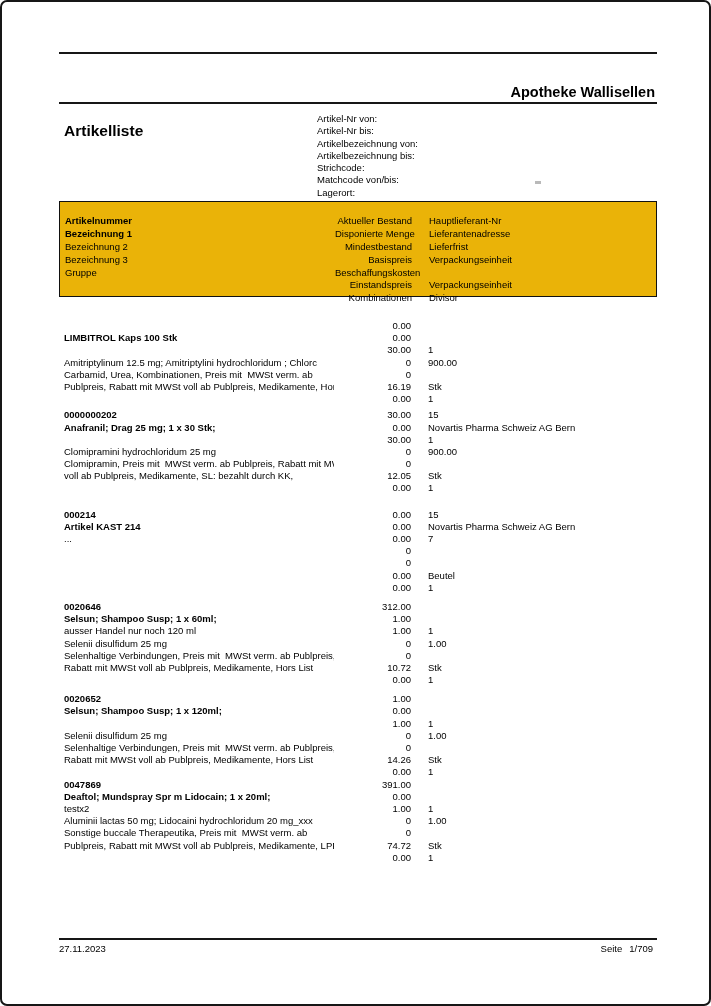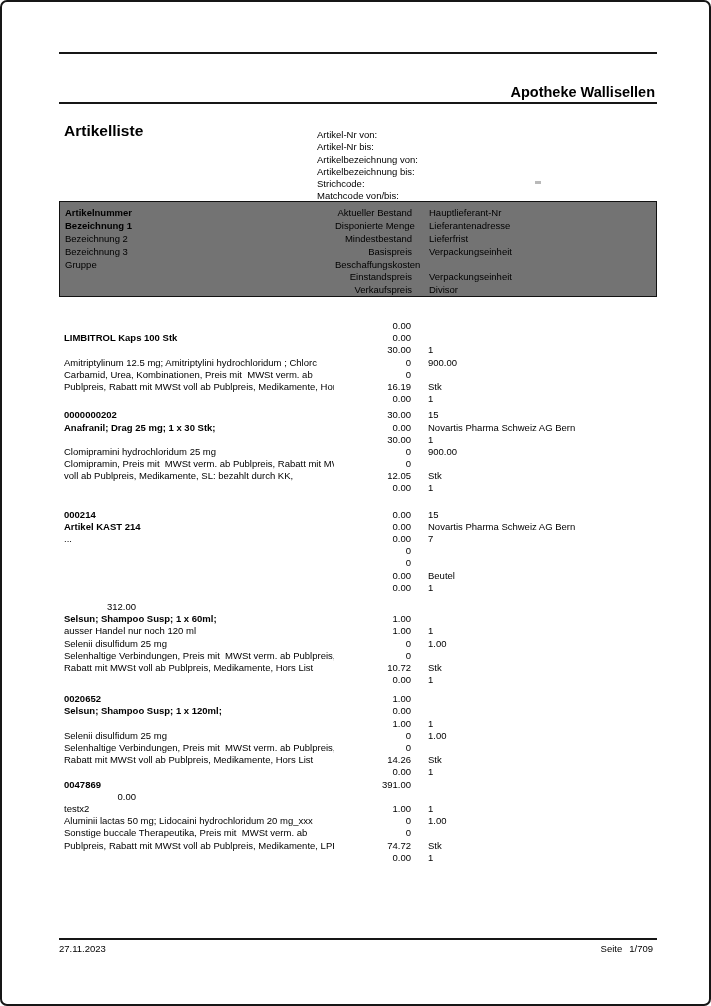--- a/index.html
+++ b/index.html
@@ -16,28 +16,28 @@
   }
 
   .rule { position: absolute; left: 57px; width: 598px; height: 2px; background: #161616; }
   .rule-top { top: 50px; }
   .rule-mid { top: 100px; }
   .rule-footer { top: 936px; }
 
   .company { position: absolute; top: 82px; right: 54px; font-size: 14.5px; font-weight: bold; }
   .title   { position: absolute; top: 120px; left: 62px; font-size: 15.5px; font-weight: bold; }
 
-  .filters { position: absolute; top: 127px; left: 315px; font-size: 9.5px; line-height: 12.3px; }
+  .filters { position: absolute; top: 111px; left: 315px; font-size: 9.5px; line-height: 12.3px; }
   .filters div { height: 12.3px; white-space: pre; }
 
   .tiny-mark { position: absolute; left: 533px; top: 179px; width: 6px; height: 3px; background: #b9b9b9; }
 
   .band {
     position: absolute; left: 57px; top: 199px; width: 598px; height: 96px;
-    background: #737373; border: 1.5px solid #111; padding-top: 5px;
+    background: #eab308; border: 1.5px solid #111; padding-top: 13px;
   }
   .row { display: flex; font-size: 9.5px; white-space: pre; }
   .band .row { height: 12.9px; line-height: 12.9px; }
   .c1 { width: 275px; padding-left: 5px; overflow: hidden; }
   .c2 { width: 77px; text-align: right; }
   .c3 { flex: 1; padding-left: 17px; overflow: hidden; }
   .b  { font-weight: bold; }
 
   .entries { position: absolute; left: 57px; top: 318px; width: 598px; }
   .entry .row { height: 12.2px; line-height: 12.2px; }
@@ -73,21 +73,21 @@
     </div>
   <div class="tiny-mark"></div>
 
   <div class="band">
       <div class="row"><span class="c1 b">Artikelnummer</span><span class="c2">Aktueller Bestand</span><span class="c3">Hauptlieferant-Nr</span></div>
       <div class="row"><span class="c1 b">Bezeichnung 1</span><span class="c2">Disponierte Menge</span><span class="c3">Lieferantenadresse</span></div>
       <div class="row"><span class="c1">Bezeichnung 2</span><span class="c2">Mindestbestand</span><span class="c3">Lieferfrist</span></div>
       <div class="row"><span class="c1">Bezeichnung 3</span><span class="c2">Basispreis</span><span class="c3">Verpackungseinheit</span></div>
       <div class="row"><span class="c1">Gruppe</span><span class="c2">Beschaffungskosten</span><span class="c3"></span></div>
       <div class="row"><span class="c1"></span><span class="c2">Einstandspreis</span><span class="c3">Verpackungseinheit</span></div>
-      <div class="row"><span class="c1"></span><span class="c2">Verkaufspreis</span><span class="c3">Divisor</span></div>
+      <div class="row"><span class="c1"></span><span class="c2">Kombinationen</span><span class="c3">Divisor</span></div>
     </div>
 
   <div class="entries">
       <div class="entry">
         <div class="row"><span class="c1 b"></span><span class="c2">0.00</span><span class="c3"></span></div>
         <div class="row"><span class="c1 b">LIMBITROL Kaps 100 Stk</span><span class="c2">0.00</span><span class="c3"></span></div>
         <div class="row"><span class="c1"></span><span class="c2">30.00</span><span class="c3">1</span></div>
         <div class="row"><span class="c1">Amitriptylinum 12.5 mg; Amitriptylini hydrochloridum ; Chlorc</span><span class="c2">0</span><span class="c3">900.00</span></div>
         <div class="row"><span class="c1">Carbamid, Urea, Kombinationen, Preis mit  MWSt verm. ab</span><span class="c2">0</span><span class="c3"></span></div>
         <div class="row"><span class="c1">Publpreis, Rabatt mit MWSt voll ab Publpreis, Medikamente, Hors</span><span class="c2">16.19</span><span class="c3">Stk</span></div>
@@ -105,40 +105,40 @@
       <div class="entry">
         <div class="row"><span class="c1 b">000214</span><span class="c2">0.00</span><span class="c3">15</span></div>
         <div class="row"><span class="c1 b">Artikel KAST 214</span><span class="c2">0.00</span><span class="c3">Novartis Pharma Schweiz AG Bern</span></div>
         <div class="row"><span class="c1">...</span><span class="c2">0.00</span><span class="c3">7</span></div>
         <div class="row"><span class="c1"></span><span class="c2">0</span><span class="c3"></span></div>
         <div class="row"><span class="c1"></span><span class="c2">0</span><span class="c3"></span></div>
         <div class="row"><span class="c1"></span><span class="c2">0.00</span><span class="c3">Beutel</span></div>
         <div class="row"><span class="c1"></span><span class="c2">0.00</span><span class="c3">1</span></div>
       </div>
       <div class="entry">
-        <div class="row"><span class="c2">312.00</span><span class="c3"></span></div>
+        <div class="row"><span class="c1 b">0020646</span><span class="c2">312.00</span><span class="c3"></span></div>
         <div class="row"><span class="c1 b">Selsun; Shampoo Susp; 1 x 60ml;</span><span class="c2">1.00</span><span class="c3"></span></div>
         <div class="row"><span class="c1">ausser Handel nur noch 120 ml</span><span class="c2">1.00</span><span class="c3">1</span></div>
         <div class="row"><span class="c1">Selenii disulfidum 25 mg</span><span class="c2">0</span><span class="c3">1.00</span></div>
         <div class="row"><span class="c1">Selenhaltige Verbindungen, Preis mit  MWSt verm. ab Publpreis,</span><span class="c2">0</span><span class="c3"></span></div>
         <div class="row"><span class="c1">Rabatt mit MWSt voll ab Publpreis, Medikamente, Hors List</span><span class="c2">10.72</span><span class="c3">Stk</span></div>
         <div class="row"><span class="c1"></span><span class="c2">0.00</span><span class="c3">1</span></div>
       </div>
       <div class="entry">
         <div class="row"><span class="c1 b">0020652</span><span class="c2">1.00</span><span class="c3"></span></div>
         <div class="row"><span class="c1 b">Selsun; Shampoo Susp; 1 x 120ml;</span><span class="c2">0.00</span><span class="c3"></span></div>
         <div class="row"><span class="c1"></span><span class="c2">1.00</span><span class="c3">1</span></div>
         <div class="row"><span class="c1">Selenii disulfidum 25 mg</span><span class="c2">0</span><span class="c3">1.00</span></div>
         <div class="row"><span class="c1">Selenhaltige Verbindungen, Preis mit  MWSt verm. ab Publpreis,</span><span class="c2">0</span><span class="c3"></span></div>
         <div class="row"><span class="c1">Rabatt mit MWSt voll ab Publpreis, Medikamente, Hors List</span><span class="c2">14.26</span><span class="c3">Stk</span></div>
         <div class="row"><span class="c1"></span><span class="c2">0.00</span><span class="c3">1</span></div>
       </div>
       <div class="entry">
         <div class="row"><span class="c1 b">0047869</span><span class="c2">391.00</span><span class="c3"></span></div>
-        <div class="row"><span class="c2">0.00</span><span class="c3"></span></div>
+        <div class="row"><span class="c1 b">Deaftol; Mundspray Spr m Lidocain; 1 x 20ml;</span><span class="c2">0.00</span><span class="c3"></span></div>
         <div class="row"><span class="c1">testx2</span><span class="c2">1.00</span><span class="c3">1</span></div>
         <div class="row"><span class="c1">Aluminii lactas 50 mg; Lidocaini hydrochloridum 20 mg_xxx</span><span class="c2">0</span><span class="c3">1.00</span></div>
         <div class="row"><span class="c1">Sonstige buccale Therapeutika, Preis mit  MWSt verm. ab</span><span class="c2">0</span><span class="c3"></span></div>
         <div class="row"><span class="c1">Publpreis, Rabatt mit MWSt voll ab Publpreis, Medikamente, LPPV,</span><span class="c2">74.72</span><span class="c3">Stk</span></div>
         <div class="row"><span class="c1"></span><span class="c2">0.00</span><span class="c3">1</span></div>
       </div>
     </div>
 
   <div class="rule rule-footer"></div>
   <div class="footer-date">27.11.2023</div>

